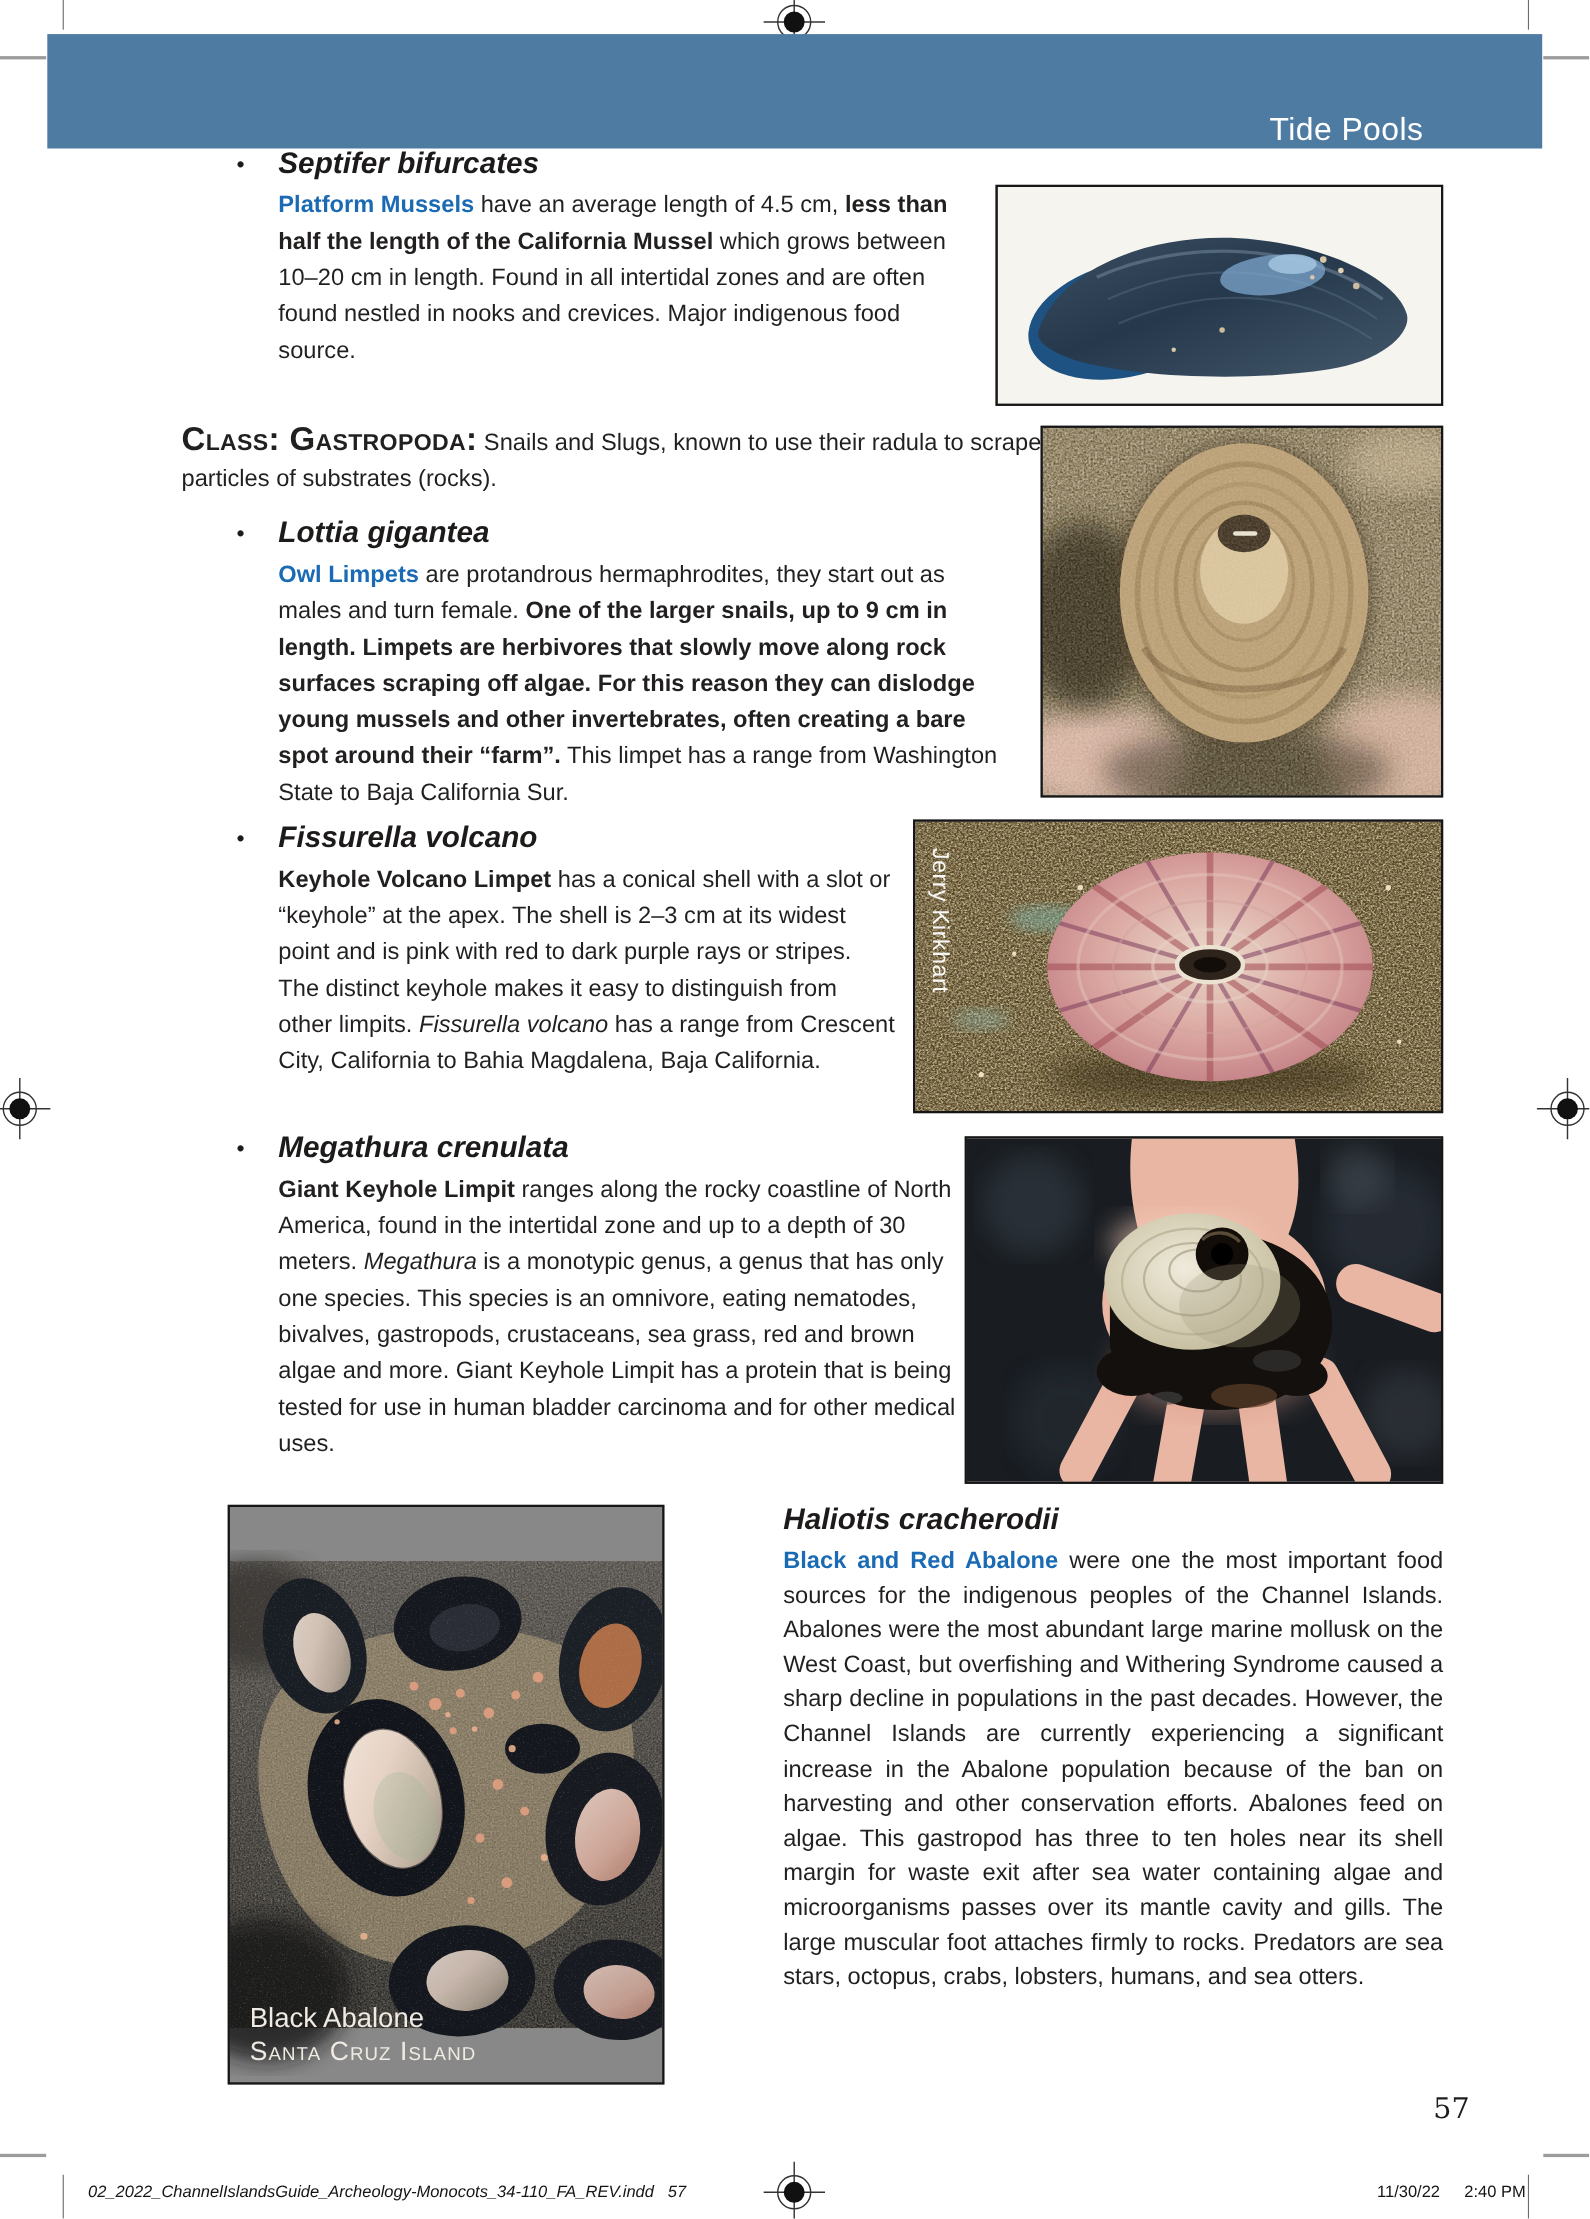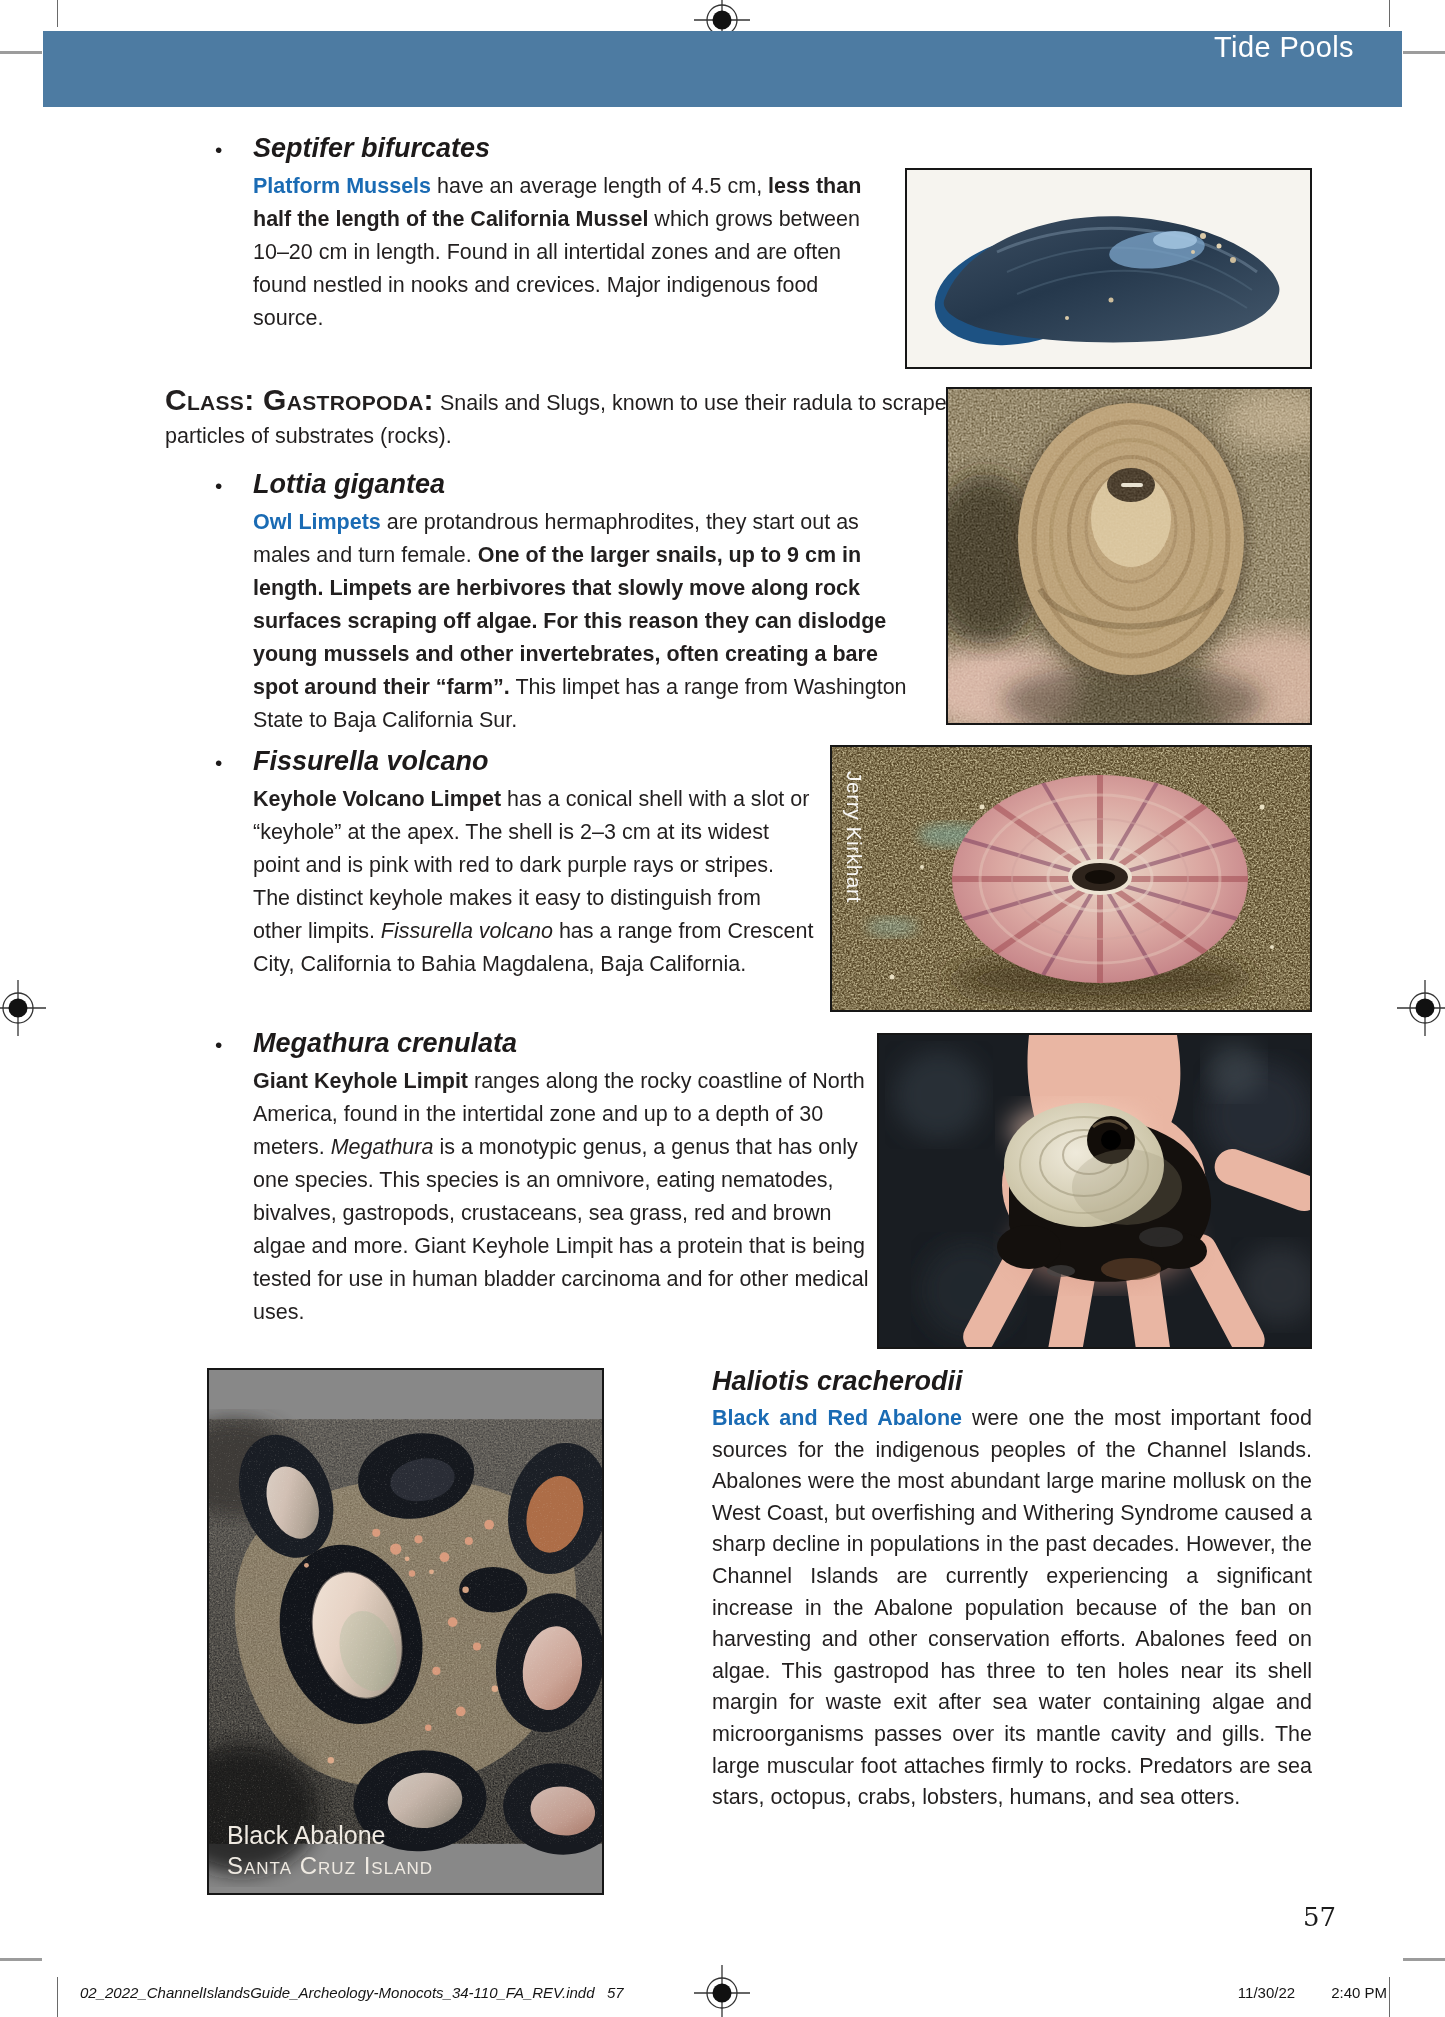--- a/index.html
+++ b/index.html
@@ -12,22 +12,22 @@
   .tick-tl{left:0;top:51px;} .tick-tr{right:0;top:51px;}
   .tick-bl{left:0;top:1958px;} .tick-br{right:0;top:1958px;}
   .crop-v{position:absolute;width:1px;background:#6a6a6a;}
   .crop-tl{left:57px;top:0;height:27px;} .crop-tr{left:1389px;top:0;height:27px;}
   .crop-bl{left:57px;top:1977px;height:40px;} .crop-br{left:1389px;top:1977px;height:40px;}
   .regmark{position:absolute;width:56px;height:56px;}
   .reg-top{left:694px;top:-8px;} .reg-left{left:-10px;top:980px;}
   .reg-right{left:1397px;top:980px;} .reg-bottom{left:694px;top:1965px;}
   
   .band{
-    position:absolute;left:43px;top:31px;width:1359px;height:76px;background:#4d7ba2;
-    display:flex;align-items:flex-start;justify-content:flex-end;padding-right:48px;box-sizing:border-box;
+    position:absolute;left:43px;top:31px;width:1359px;height:104px;background:#4d7ba2;
+    display:flex;align-items:flex-end;justify-content:flex-end;padding-right:108px;box-sizing:border-box;
   }
   .band-title{color:#ffffff;font-size:29px;letter-spacing:.4px;}
   
   .sec{position:absolute;}
   .sec-title{margin:0;font-size:27px;font-weight:bold;font-style:italic;color:#1d1a1a;}
   .bullet{position:absolute;left:-38px;top:5px;font-size:21px;color:#1d1a1a;}
   .para{margin:6px 0 0 0;font-size:21.5px;line-height:33px;}
   .run-plain{} .run-bold{font-weight:700;}
   .run-blue{font-weight:700;color:#1a6bb4;}
   .run-italic{font-style:italic;}
@@ -52,21 +52,21 @@
     writing-mode:vertical-rl;text-orientation:mixed;letter-spacing:.5px;
   }
   .photo-caption{position:absolute;left:18px;bottom:12px;color:#efeae2;line-height:1.25;}
   .caption-title{font-size:25px;}
   .caption-loc{font-size:24px;font-variant:small-caps;letter-spacing:1px;}
   
   .page-num{position:absolute;left:1261px;top:1902px;width:75px;text-align:right;
     font-family:"DejaVu Serif",serif;font-size:26px;color:#1c1c1c;}
   .footer-file{position:absolute;left:80px;top:1984px;font-size:15px;color:#151515;white-space:pre;font-style:italic;}
   .footer-datetime{position:absolute;right:58px;top:1984px;font-size:15px;color:#151515;text-align:right;}
-  .footer-datetime .time{display:inline-block;margin-left:36px;}
+  .footer-datetime .time{display:inline-block;margin-left:22px;}
 </style>
 </head>
 <body>
 
 <div class="page">
 
   <svg width="0" height="0" style="position:absolute" aria-hidden="true">
     <defs>
       <filter id="speckWarm" x="0%" y="0%" width="100%" height="100%">
         <feTurbulence type="fractalNoise" baseFrequency="0.5" numOctaves="2" seed="11" result="t"></feTurbulence>

